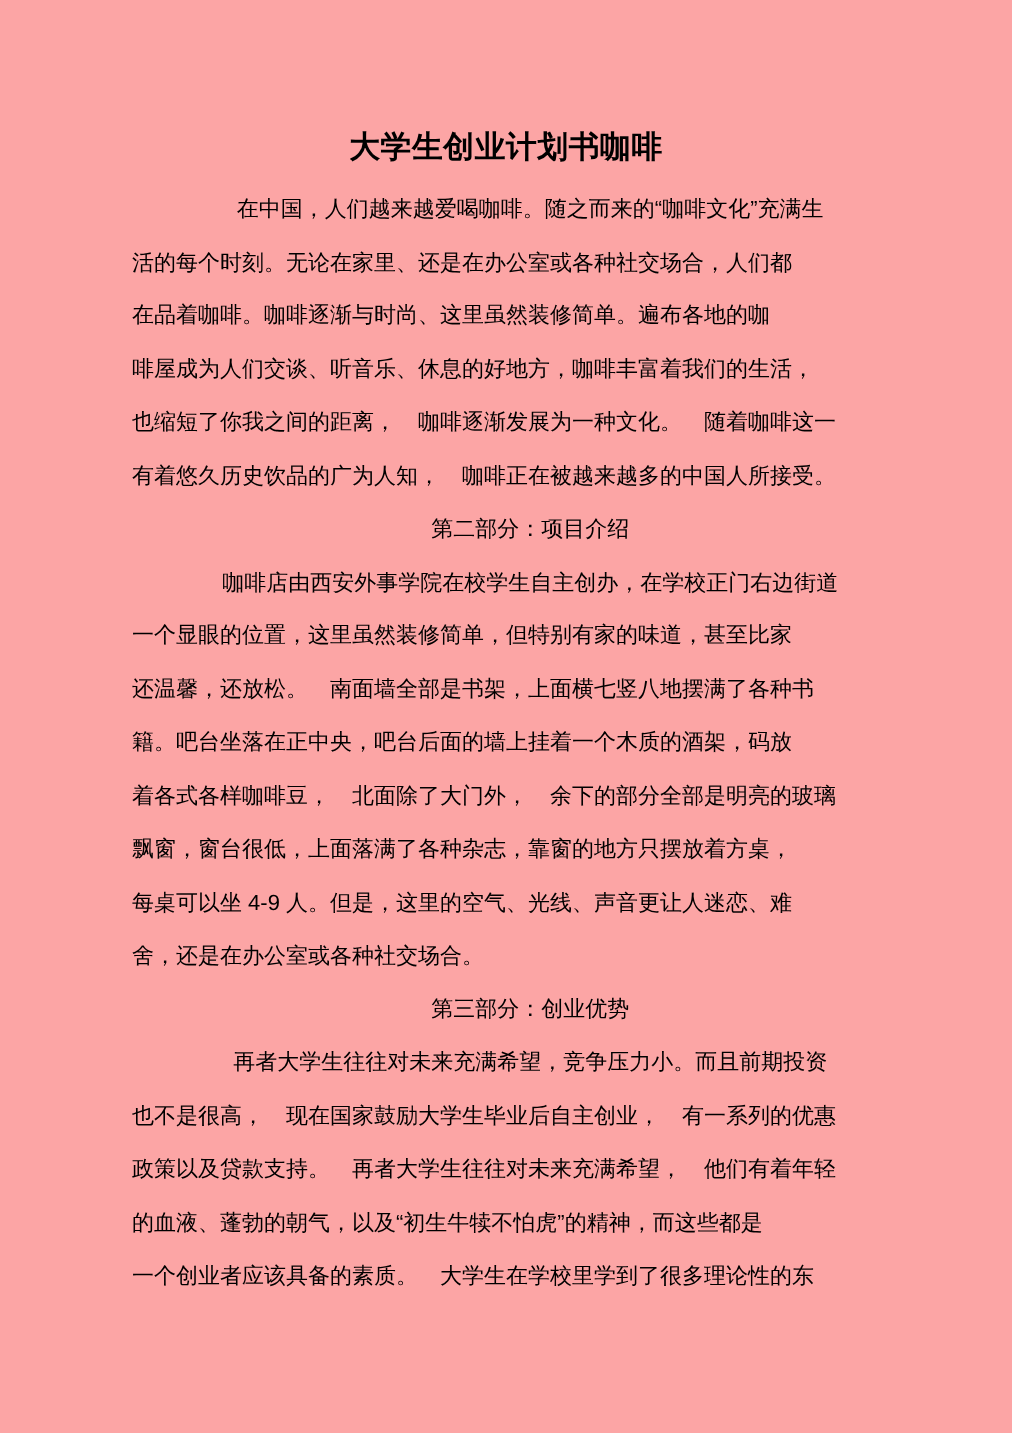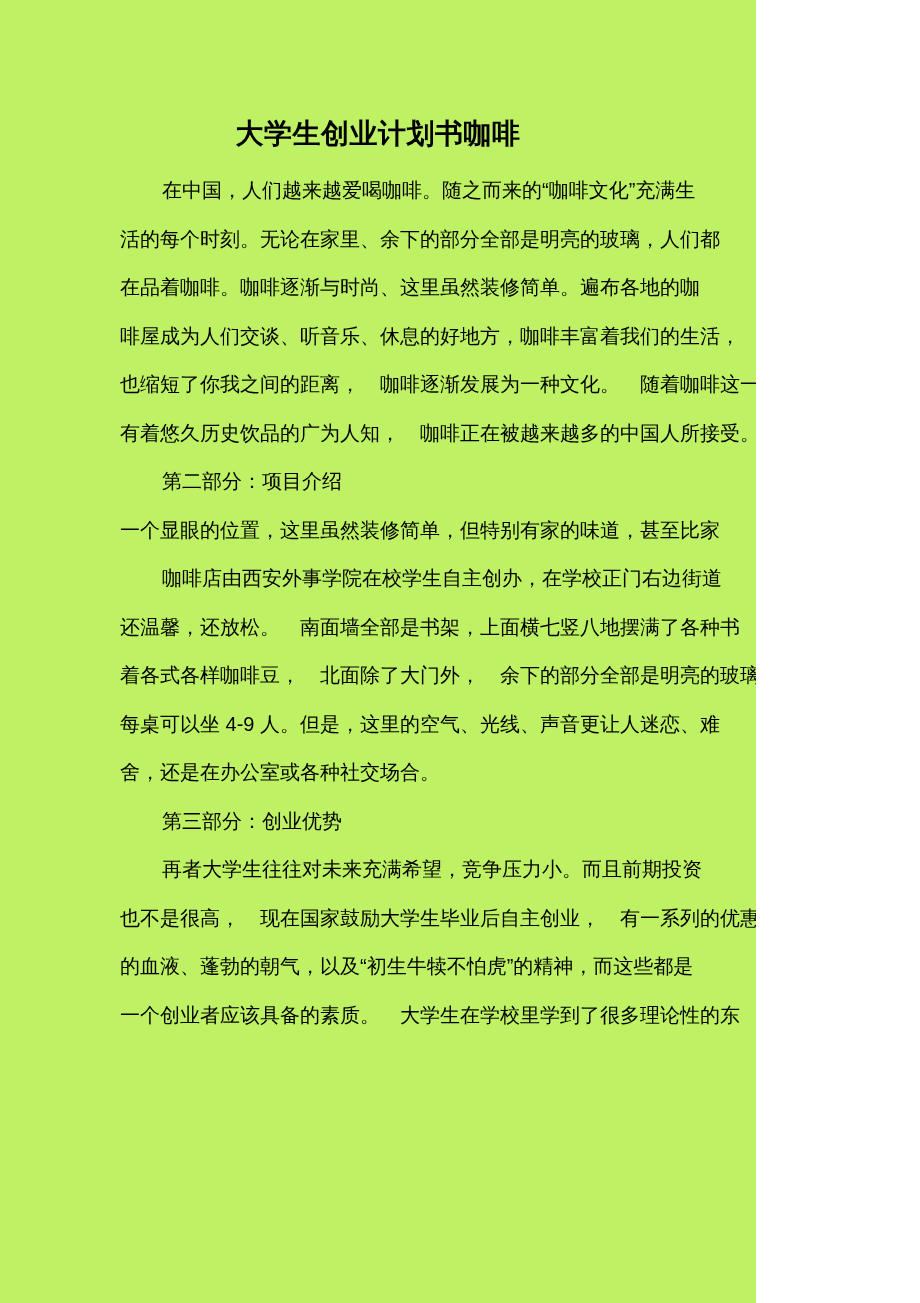--- a/index.html
+++ b/index.html
@@ -2,23 +2,23 @@
 <html><head>
 <meta charset="utf-8">
 <style>
   html, body {
     margin: 0;
     padding: 0;
     background: #ffffff;
   }
   .page {
     position: relative;
-    width: 756px;
+    width: 920px;
     height: 1303px;
-    background: #bef264;
+    background: #fca5a5;
     color: #000000;
     font-family: "Liberation Sans", "DejaVu Sans", sans-serif;
     overflow: hidden;
   }
   .doc-title {
     margin: 0;
     padding-top: 112px;
     height: 44px;
     line-height: 44px;
     font-size: 28px;
@@ -33,40 +33,44 @@
   }
   .line {
     height: 48.5px;
     line-height: 48.5px;
     font-size: 20px;
     letter-spacing: 0px;
     white-space: pre;
   }
   .line.indent {
     text-indent: 42px;
+    text-align: center;
   }
 </style>
 </head>
 <body>
 
 <div class="page">
   <h1 class="doc-title">大学生创业计划书咖啡</h1>
   <div class="doc-body" id="doc-body">
       <div class="line indent">在中国，人们越来越爱喝咖啡。随之而来的“咖啡文化”充满生</div>
-      <div class="line">活的每个时刻。无论在家里、余下的部分全部是明亮的玻璃，人们都</div>
+      <div class="line">活的每个时刻。无论在家里、还是在办公室或各种社交场合，人们都</div>
       <div class="line">在品着咖啡。咖啡逐渐与时尚、这里虽然装修简单。遍布各地的咖</div>
       <div class="line">啡屋成为人们交谈、听音乐、休息的好地方，咖啡丰富着我们的生活，</div>
       <div class="line">也缩短了你我之间的距离，　咖啡逐渐发展为一种文化。　随着咖啡这一</div>
       <div class="line">有着悠久历史饮品的广为人知，　咖啡正在被越来越多的中国人所接受。</div>
       <div class="line indent">第二部分：项目介绍</div>
+      <div class="line indent">咖啡店由西安外事学院在校学生自主创办，在学校正门右边街道</div>
       <div class="line">一个显眼的位置，这里虽然装修简单，但特别有家的味道，甚至比家</div>
-      <div class="line indent">咖啡店由西安外事学院在校学生自主创办，在学校正门右边街道</div>
       <div class="line">还温馨，还放松。　南面墙全部是书架，上面横七竖八地摆满了各种书</div>
+      <div class="line">籍。吧台坐落在正中央，吧台后面的墙上挂着一个木质的酒架，码放</div>
       <div class="line">着各式各样咖啡豆，　北面除了大门外，　余下的部分全部是明亮的玻璃</div>
+      <div class="line">飘窗，窗台很低，上面落满了各种杂志，靠窗的地方只摆放着方桌，</div>
       <div class="line">每桌可以坐 4-9 人。但是，这里的空气、光线、声音更让人迷恋、难</div>
       <div class="line">舍，还是在办公室或各种社交场合。</div>
       <div class="line indent">第三部分：创业优势</div>
       <div class="line indent">再者大学生往往对未来充满希望，竞争压力小。而且前期投资</div>
       <div class="line">也不是很高，　现在国家鼓励大学生毕业后自主创业，　有一系列的优惠</div>
+      <div class="line">政策以及贷款支持。　再者大学生往往对未来充满希望，　他们有着年轻</div>
       <div class="line">的血液、蓬勃的朝气，以及“初生牛犊不怕虎”的精神，而这些都是</div>
       <div class="line">一个创业者应该具备的素质。　大学生在学校里学到了很多理论性的东</div>
     </div>
 </div>
 
 </body></html>

